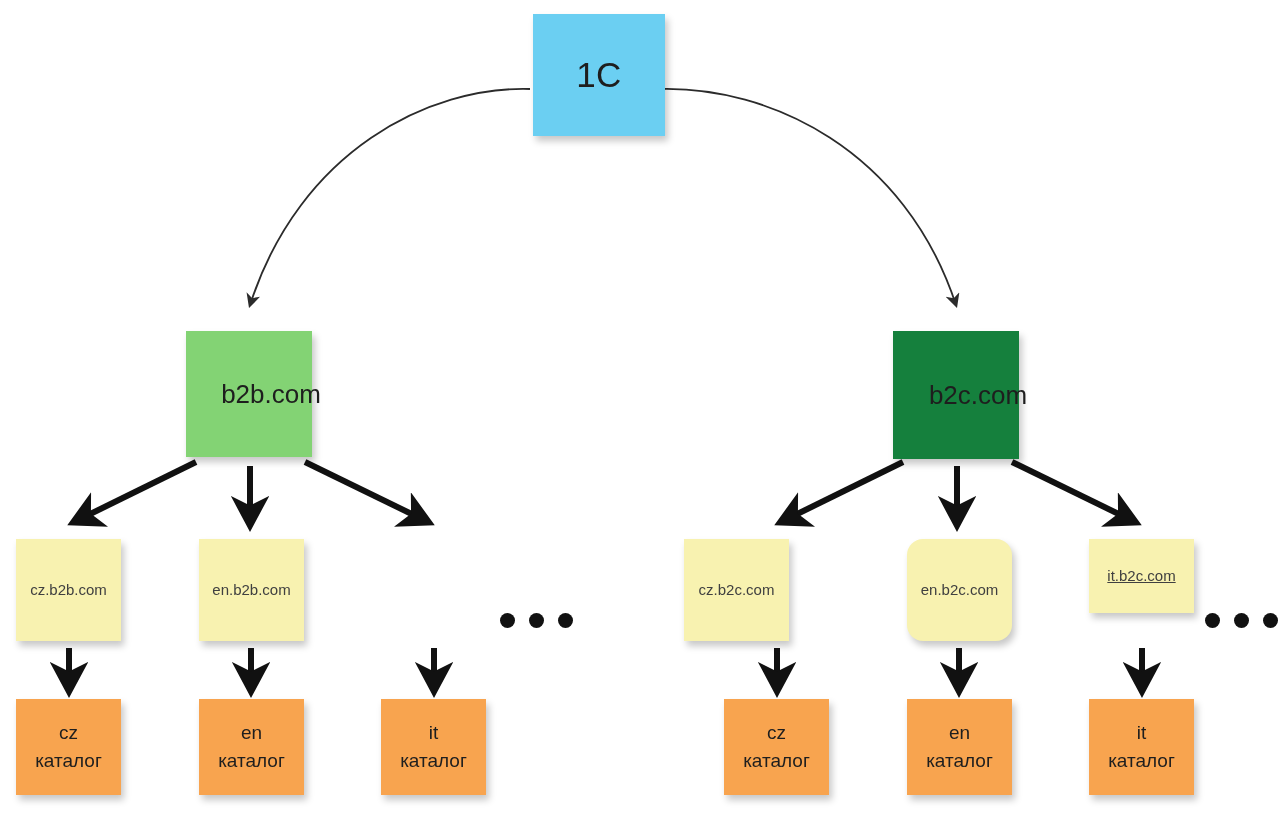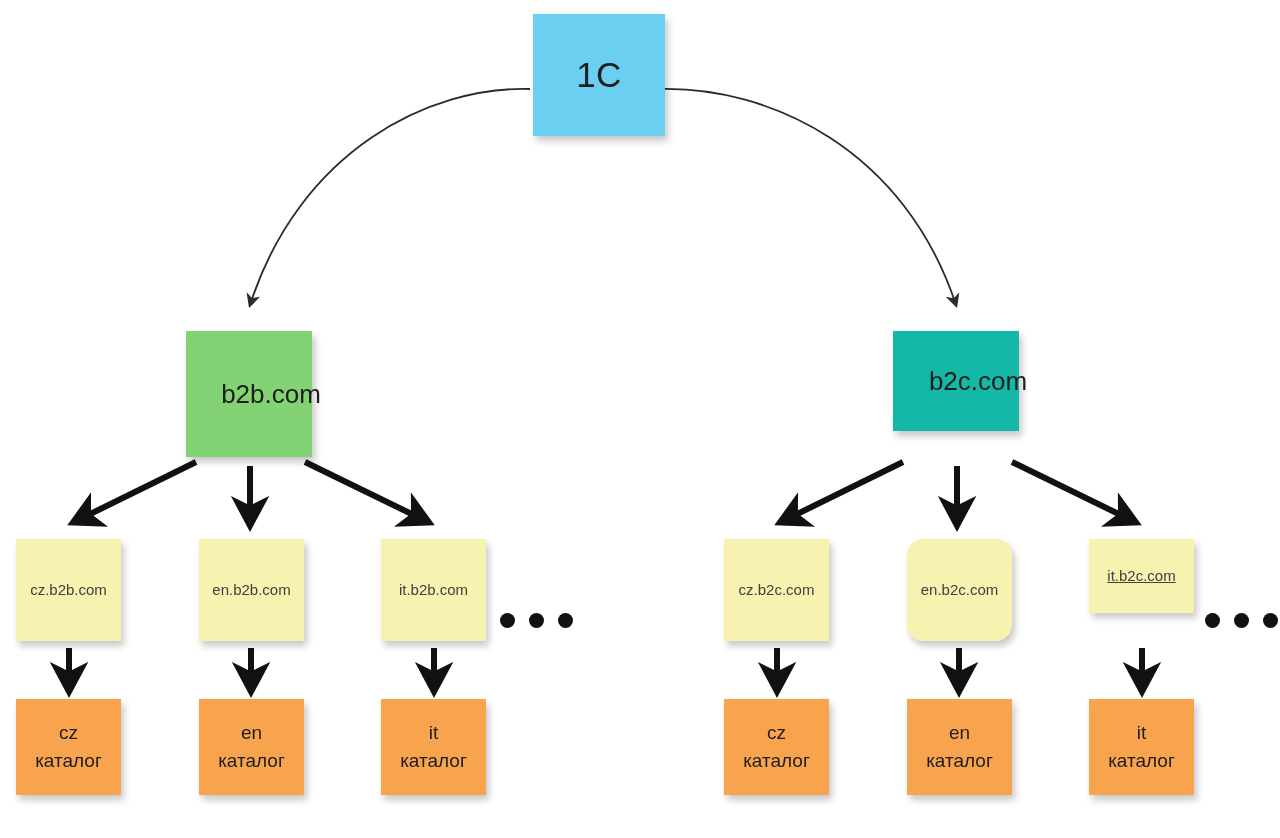--- a/index.html
+++ b/index.html
@@ -118,48 +118,45 @@
   <div class="note site" style="left: 186px; top: 331px; width: 126px; height: 126px; background: rgb(131, 211, 116);">
     <span>b2b.com</span>
   </div>
 
   <div class="note subdomain" style="left: 16px; top: 539px; width: 105px; height: 102px; background: rgb(248, 242, 176);">
     <span>cz.b2b.com</span>
   </div>
   <div class="note subdomain" style="left: 199px; top: 539px; width: 105px; height: 102px; background: rgb(248, 242, 176);">
     <span>en.b2b.com</span>
   </div>
-  <div class="note subdomain" style="left: 381px; top: 539px; width: 105px; height: 102px; background: rgb(248, 242, 176);">
-    <span>it.b2b.com</span>
-  </div>
 
   <div class="note catalog" style="left: 16px; top: 699px; width: 105px; height: 96px; background: rgb(248, 164, 79);">
     <span>cz</span>
     <span class="line2">каталог</span>
   </div>
   <div class="note catalog" style="left: 199px; top: 699px; width: 105px; height: 96px; background: rgb(248, 164, 79);">
     <span>en</span>
     <span class="line2">каталог</span>
   </div>
   <div class="note catalog" style="left: 381px; top: 699px; width: 105px; height: 96px; background: rgb(248, 164, 79);">
     <span>it</span>
     <span class="line2">каталог</span>
   </div>
 
   <div class="ellipsis" style="left: 500px; top: 613px;">
       <span class="dot"></span>
       <span class="dot"></span>
       <span class="dot"></span>
     </div>
 
-  <div class="note site" style="left: 893px; top: 331px; width: 126px; height: 100px; background: #14b8a6;">
+  <div class="note site" style="left: 893px; top: 331px; width: 126px; height: 128px; background: #15803d;">
     <span>b2c.com</span>
   </div>
 
-  <div class="note subdomain" style="left: 724px; top: 539px; width: 105px; height: 102px; background: rgb(248, 242, 176); text-align: center;">
+  <div class="note subdomain" style="left: 684px; top: 539px; width: 105px; height: 102px; background: rgb(248, 242, 176); text-align: center;">
     <span>cz.b2c.com</span>
   </div>
   <div class="note subdomain" style="left: 907px; top: 539px; width: 105px; height: 102px; background: rgb(248, 242, 176); border-radius: 16px;">
     <span>en.b2c.com</span>
   </div>
   <div class="note subdomain" style="left: 1089px; top: 539px; width: 105px; height: 74px; background: rgb(248, 242, 176); text-decoration: underline;">
     <span>it.b2c.com</span>
   </div>
 
   <div class="note catalog" style="left: 724px; top: 699px; width: 105px; height: 96px; background: rgb(248, 164, 79);">

